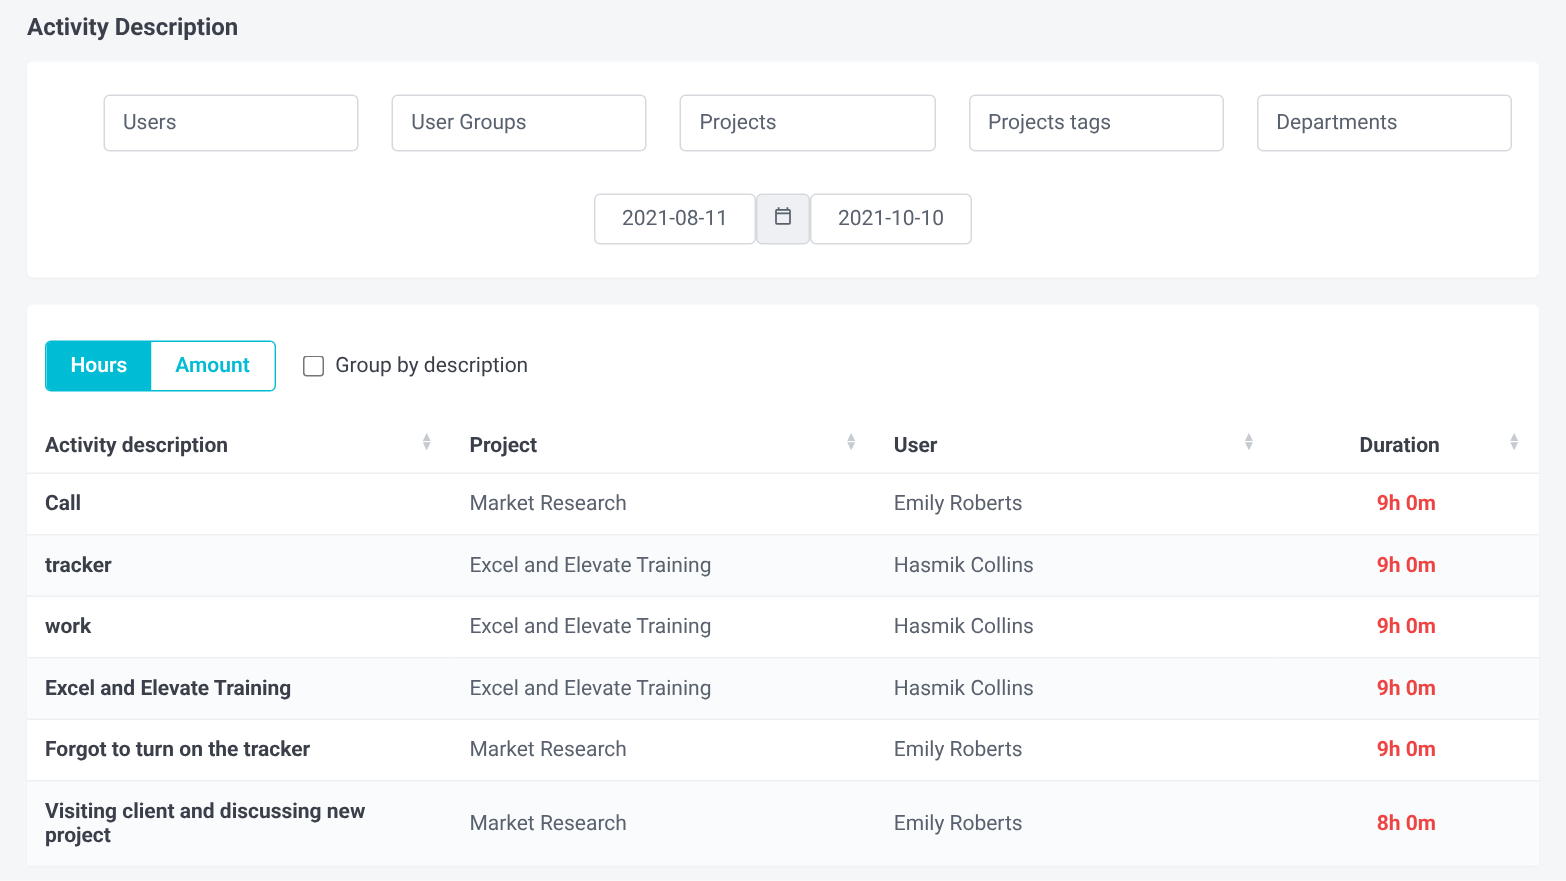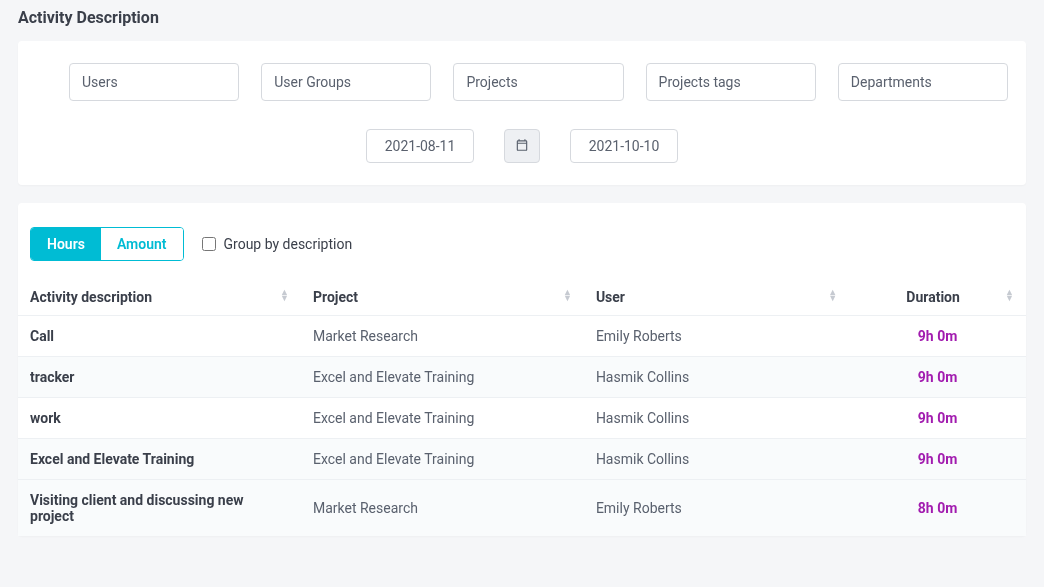--- a/index.html
+++ b/index.html
@@ -12,21 +12,21 @@
   .filter-select {
     flex: 1;
     border: 1px solid #d6d9de;
     border-radius: 4px;
     padding: 10px 12px;
     color: #5a616e;
     background: #fff;
     cursor: pointer;
     font-size: 14px;
   }
-  .date-row { display: flex; justify-content: center; align-items: center; gap: 30px; margin-top: 28px; }
+  .date-row { display: flex; justify-content: center; align-items: center; gap: 0; margin-top: 28px; }
   .date-input {
     border: 1px solid #d6d9de;
     border-radius: 4px;
     padding: 8px 14px;
     color: #5a616e;
     width: 108px;
     text-align: center;
     background: #fff;
     font-size: 14px;
   }
@@ -72,21 +72,21 @@
     font-weight: 700;
     color: #3a3f4a;
     font-size: 14px;
     padding: 10px 12px;
   }
   thead th .sort { float: right; color: #c6cad1; display: inline-flex; flex-direction: column; line-height: 6px; font-size: 9px; }
   tbody tr { border-top: 1px solid #edf0f3; }
   tbody tr.alt { background: #f9fbfc; }
   tbody td { padding: 12px 12px; color: #5a616e; font-size: 14px; vertical-align: middle; }
   tbody td.activity { font-weight: 700; color: #3a3f4a; }
-  tbody td.duration { font-weight: 700; color: #a21caf; text-align: center; }
+  tbody td.duration { font-weight: 700; color: #ef4444; text-align: center; }
   .col-activity { width: 240px; }
   .col-project  { width: 240px; }
   .col-user     { width: 225px; }
   .col-duration { width: 150px; text-align: center; margin-top: 23px; }
 </style>
 </head>
 <body>
 
 <div class="page">
   <div class="page-title">Activity Description</div>
@@ -164,20 +164,26 @@
             <td class="col-project">Excel and Elevate Training</td>
             <td class="col-user">Hasmik Collins</td>
             <td class="duration col-duration">9h 0m</td>
           </tr>
           <tr class="alt">
             <td class="activity col-activity">Excel and Elevate Training</td>
             <td class="col-project">Excel and Elevate Training</td>
             <td class="col-user">Hasmik Collins</td>
             <td class="duration col-duration">9h 0m</td>
           </tr>
+          <tr>
+            <td class="activity col-activity">Forgot to turn on the tracker</td>
+            <td class="col-project">Market Research</td>
+            <td class="col-user">Emily Roberts</td>
+            <td class="duration col-duration">9h 0m</td>
+          </tr>
           <tr class="alt">
             <td class="activity col-activity">Visiting client and discussing new project</td>
             <td class="col-project">Market Research</td>
             <td class="col-user">Emily Roberts</td>
             <td class="duration col-duration">8h 0m</td>
           </tr>
         </tbody>
     </table>
   </div>
 </div>

